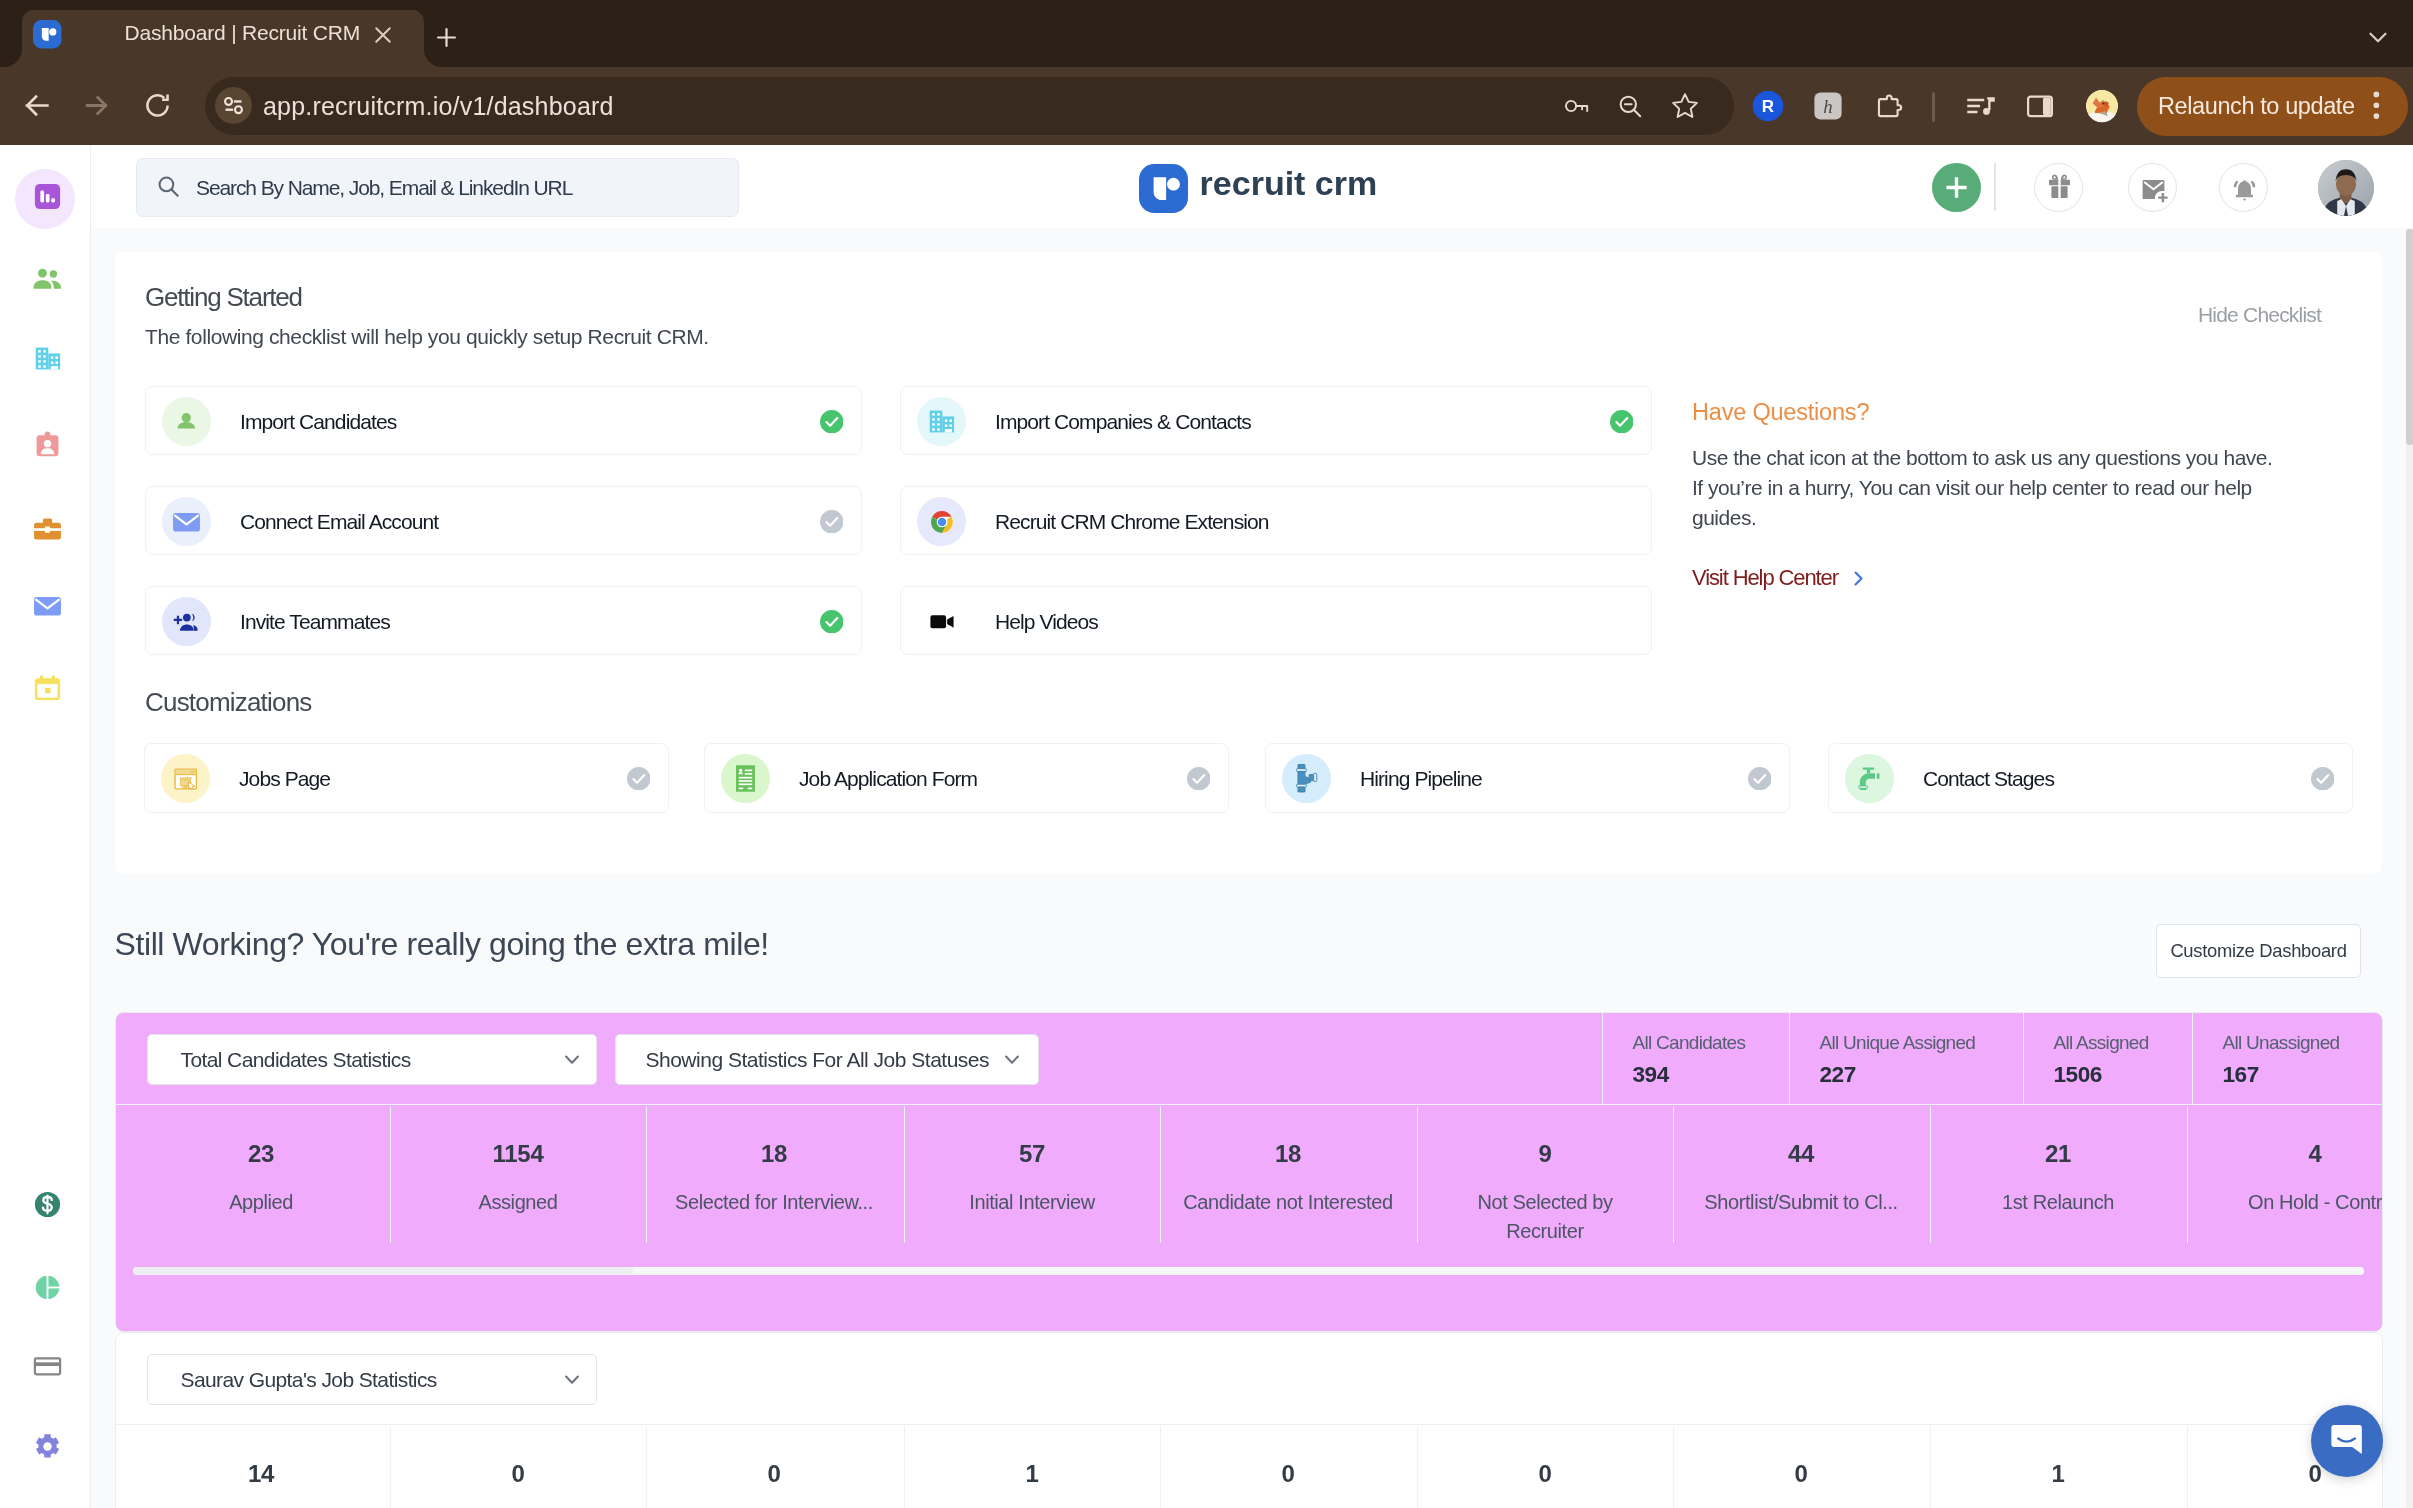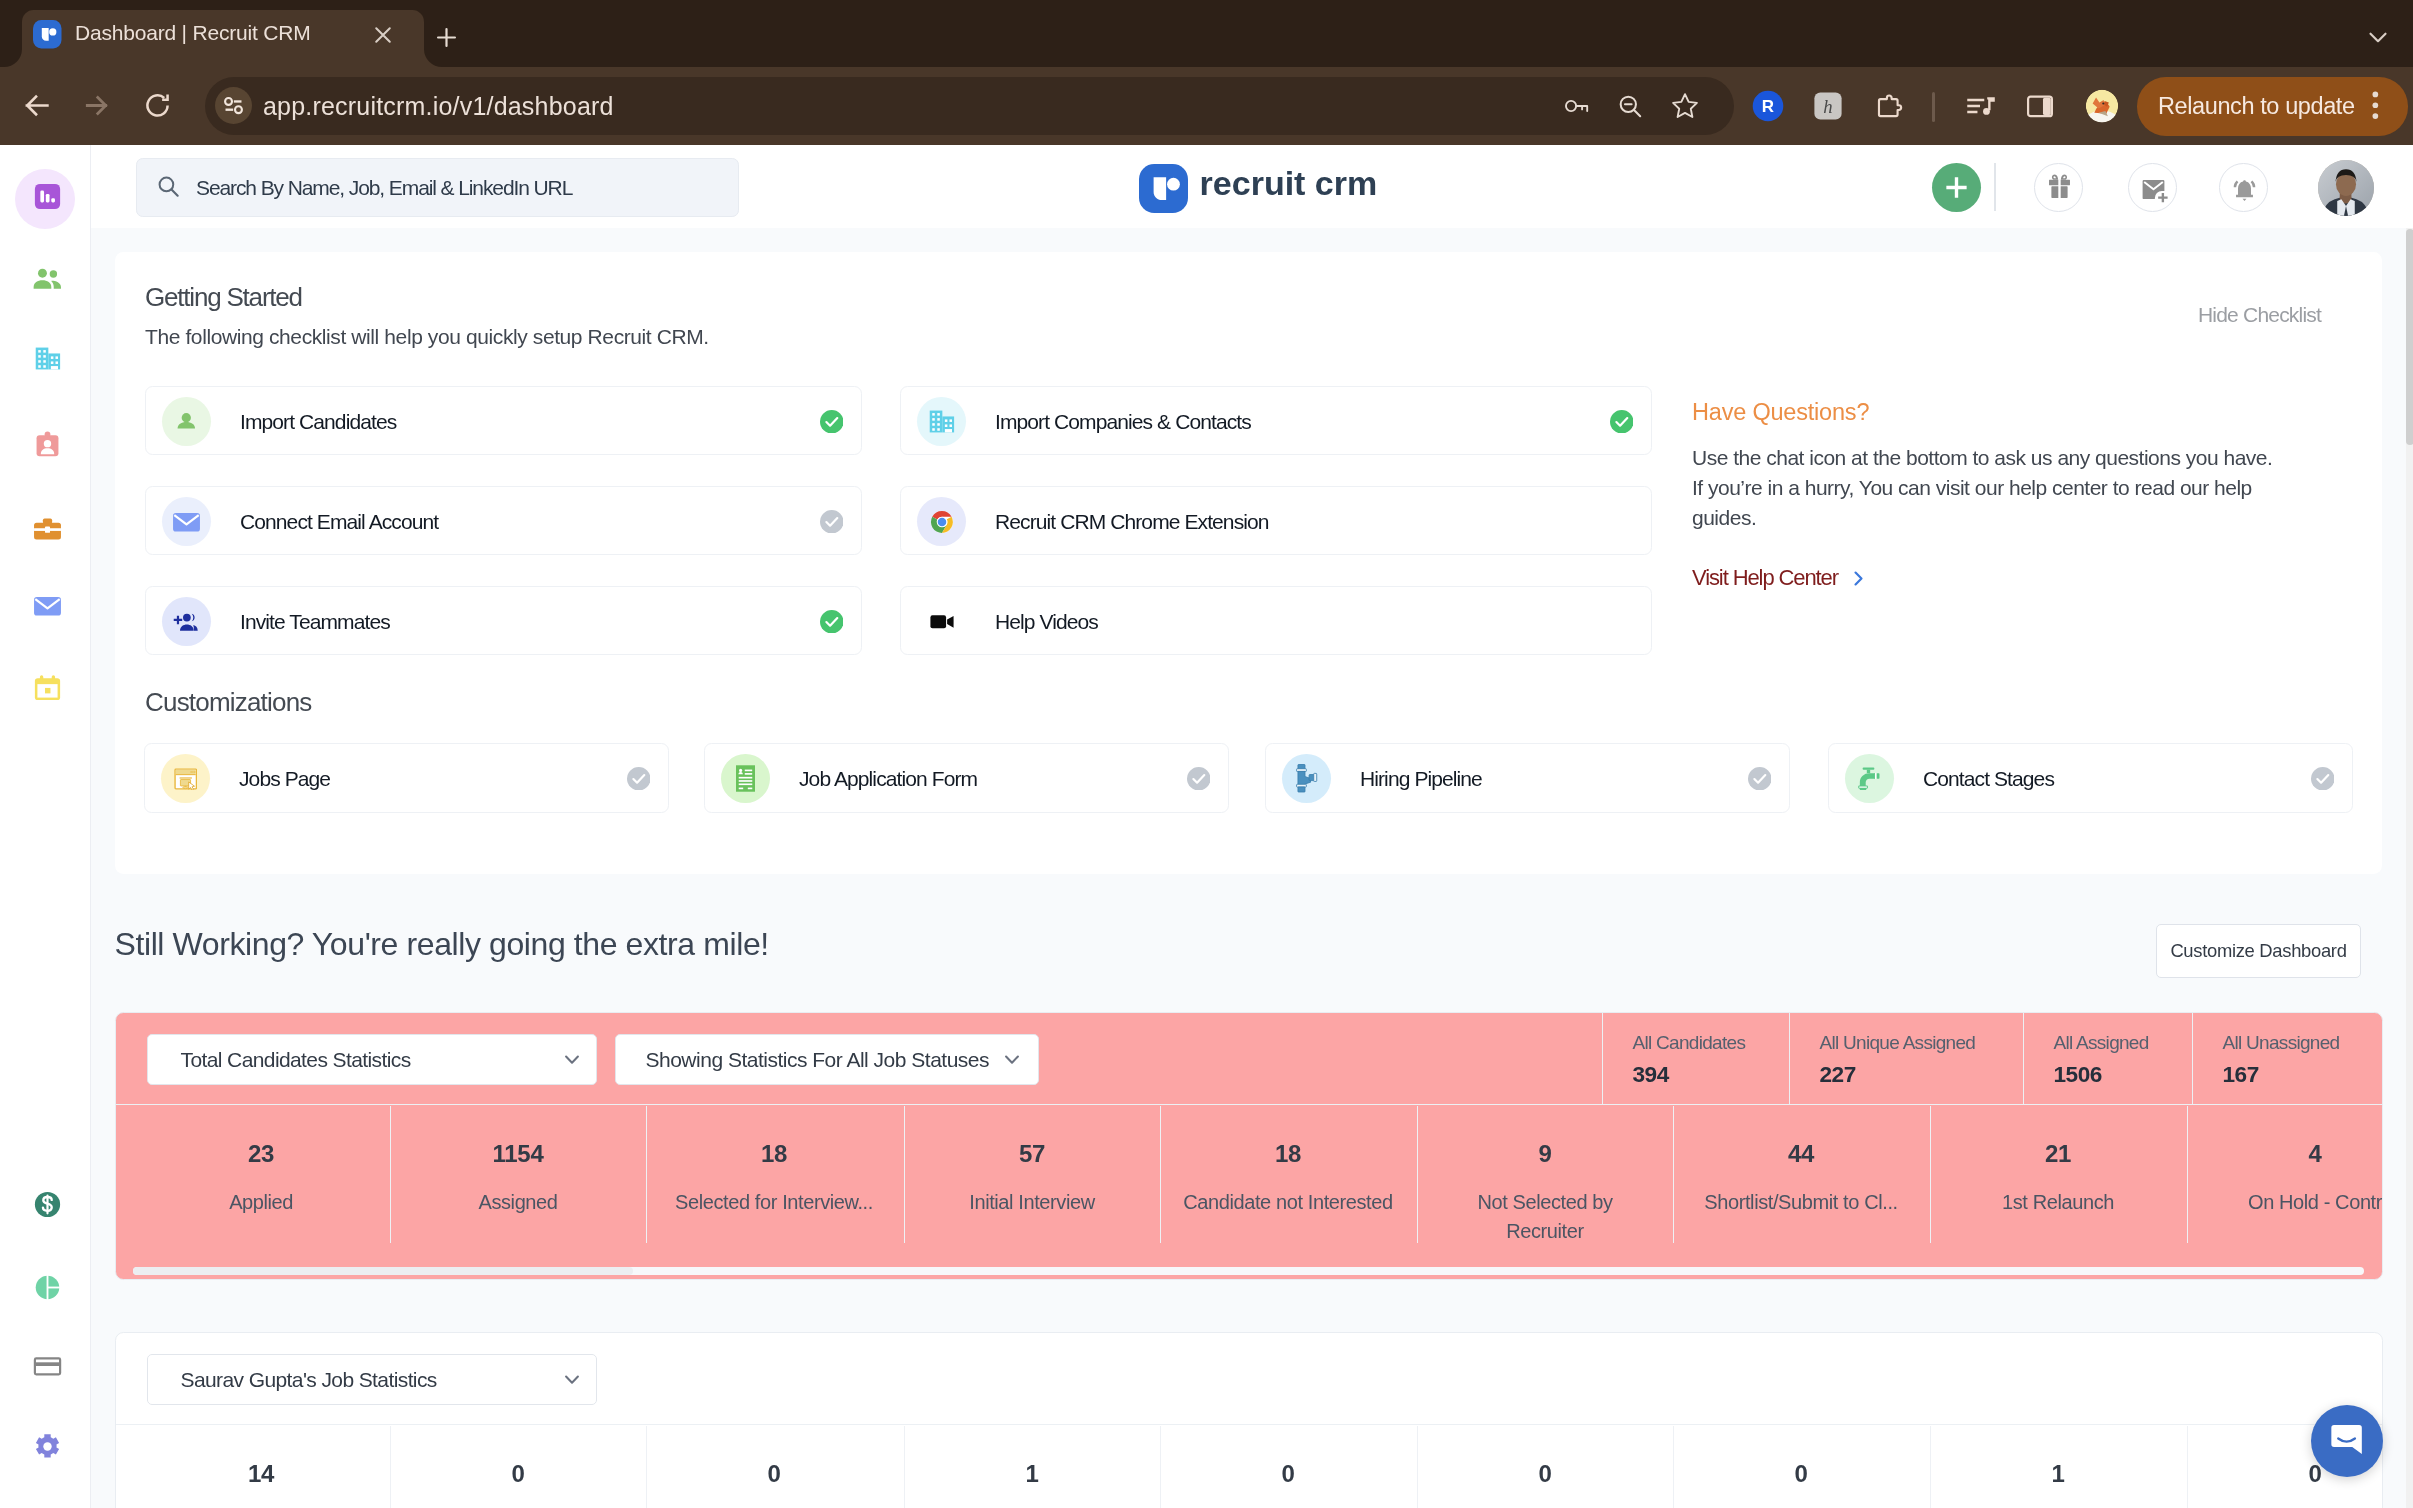--- a/index.html
+++ b/index.html
@@ -1,20 +1,20 @@
 <!DOCTYPE html>
 <html style="font-size:13.4px"><head>
 <meta charset="utf-8">
 <style>
   *{box-sizing:border-box;margin:0;padding:0;}
   html,body{width:2413px;height:1508px;overflow:hidden;}
   body{font-family:"Liberation Sans",sans-serif;background:#ffffff;-webkit-font-smoothing:antialiased;}
 
   
-  .browser{position:absolute;left:0;top:0;width:2228px;height:145px;background:#493729;}
+  .browser{position:absolute;left:0;top:0;width:2228px;height:145px;background:#493729;text-align:right;}
   .tabstrip{position:absolute;left:0;top:0;width:2413px;height:67px;background:#2d2017;}
   .tab{position:absolute;left:22px;top:10px;width:402px;height:57px;background:#493729;border-radius:11.7px 11.7px 0 0;}
   .tab-corner{position:absolute;top:49px;width:18.4px;height:18.4px;background:#493729;overflow:hidden;}
   .tab-corner i{position:absolute;left:0;top:0;width:18.4px;height:18.4px;background:#2d2017;display:block;}
   .tab-favicon{position:absolute;left:33px;top:20px;width:28px;height:28px;}
   .tab-title{position:absolute;left:75px;top:17.6px;width:285px;height:30px;line-height:30px;font-size:21px;letter-spacing:-0.2px;color:#ece0d8;white-space:nowrap;overflow:hidden;}
   .tab-close{position:absolute;left:372px;top:23.5px;width:21px;height:21px;}
   .newtab{position:absolute;left:433px;top:24px;width:19px;height:19px;}
   .tabstrip-expand{position:absolute;left:2363px;top:22px;width:25px;height:25px;}
 
@@ -68,21 +68,21 @@
   .hq-link{position:absolute;left:1601px;top:336px;font-size:22px;line-height:28.5px;letter-spacing:-1.1px;color:#7f1d1d;}
 
   .cust-title{position:absolute;left:54px;top:457px;font-size:26px;line-height:34px;letter-spacing:-0.8px;color:#444a52;}
   .cust{position:absolute;top:515px;height:70px;background:#fff;border:0.8px solid #eef1f5;border-radius:7.5px;}
 
   
   .sw-title{position:absolute;left:23.5px;top:696px;font-size:32px;line-height:40px;letter-spacing:-0.4px;color:#3c4654;}
   .sw-btn{position:absolute;left:2065px;top:696px;width:205px;height:54px;background:#fff;border:0.8px solid #dfe3ea;border-radius:5px;}
   .sw-btn-label{position:absolute;left:2065px;top:696px;width:205px;height:54px;line-height:54px;text-align:center;font-size:18.4px;font-weight:400;letter-spacing:-0.3px;color:#333b46;white-space:nowrap;}
 
-  .stats-card{position:absolute;left:23.5px;top:784px;width:2268px;height:268px;background:#fca5a5;border:0.8px solid #e9edf2;border-radius:8.4px;overflow:hidden;}
+  .stats-card{position:absolute;left:23.5px;top:784px;width:2268px;height:320px;background:#f0abfc;border:0.8px solid #e9edf2;border-radius:8.4px;overflow:hidden;}
   .stats-head{position:absolute;left:0;top:0;width:2268px;height:92px;border-bottom:0.8px solid #ecf0f4;}
   .sel{position:absolute;top:21px;height:51px;background:#fff;border:0.8px solid #e2e6ec;border-radius:5px;}
   .sel-label{position:absolute;top:21px;height:51px;line-height:51px;font-size:21px;font-weight:400;color:#333b46;white-space:nowrap;}
   .sel-chev{position:absolute;top:35px;width:22px;height:22px;}
   .agg{position:absolute;top:0;height:92px;border-left:0.8px solid #ecf0f4;}
   .agg-t{position:absolute;left:30px;top:17px;font-size:19px;line-height:25px;letter-spacing:-0.7px;color:#55606e;white-space:nowrap;}
   .agg-v{position:absolute;left:30px;top:47px;font-size:22.6px;line-height:30px;font-weight:700;letter-spacing:-0.5px;color:#262f3b;}
 
   .scell{position:absolute;top:93px;height:137px;border-left:0.8px solid #eef1f5;}
   .scell-v{position:absolute;top:32px;width:100%;text-align:center;font-size:24px;line-height:32px;font-weight:700;letter-spacing:-0.3px;color:#333b46;}

